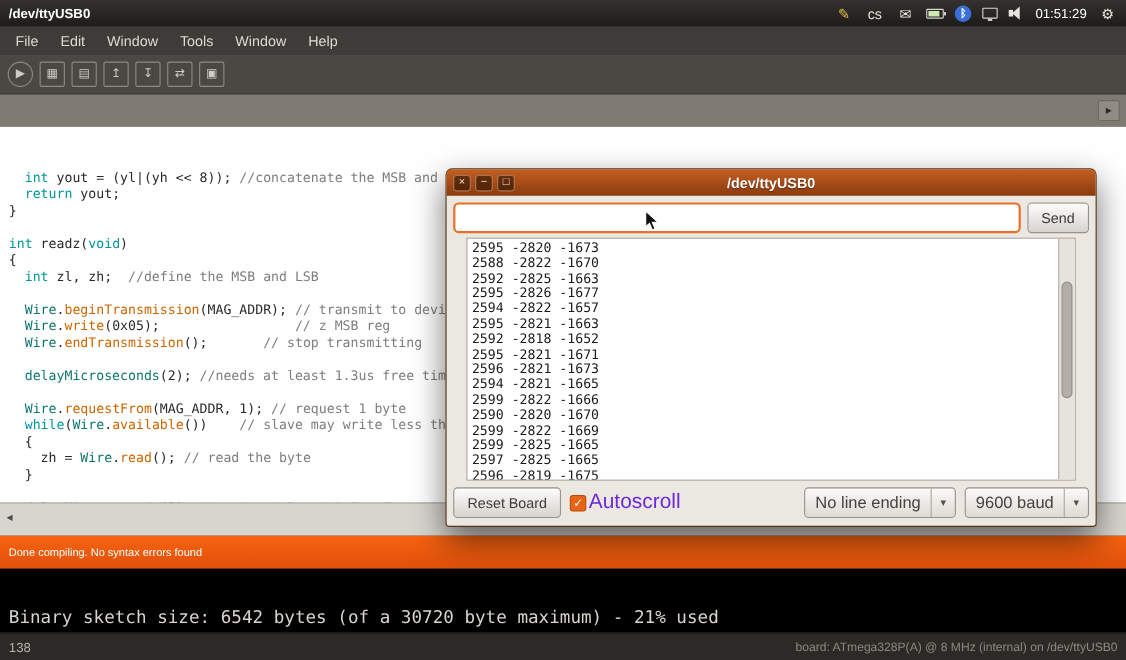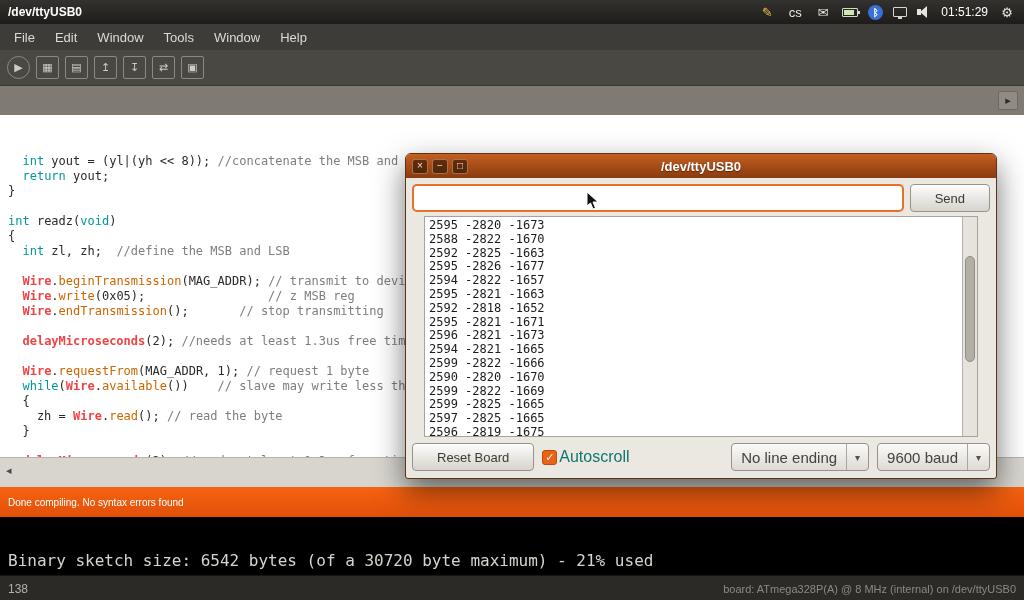--- a/index.html
+++ b/index.html
@@ -50,21 +50,21 @@
     display:flex;align-items:center;justify-content:center}
 
   
   .editor{position:absolute;left:0;top:115px;width:1024px;height:342px;background:#ffffff;
     font-family:"DejaVu Sans Mono",monospace;font-size:12px;line-height:15px;
     padding:9px 0 0 8px;white-space:pre;overflow:hidden;z-index:10}
   .code-line{height:15px}
   .tok-p{color:#2a2a2a}
   .tok-k{color:#00979c}
   .tok-f{color:#cc6600}
-  .tok-F{color:#ef4444;font-weight:bold}
+  .tok-F{color:#0f766e;font-weight:normal}
   .tok-c{color:#7e7e7e}
 
   .editor-strip{position:absolute;left:0;top:457px;width:1024px;height:30px;background:#d8d5cf;
     z-index:10;border-top:1px solid #b9b5ae}
   .hscroll-arrow{position:absolute;left:6px;top:6px;color:#4d4b47;font-size:11px}
 
   
   .status-bar{position:absolute;left:0;top:487px;width:1024px;height:30px;
     background:linear-gradient(#f66311,#e1500a);color:#ffffff;font-size:10px;
     display:flex;align-items:center;padding:0 8px;z-index:10}
@@ -86,34 +86,34 @@
     font-size:13px;text-shadow:0 1px 1px rgba(0,0,0,.45)}
   .win-btns{display:flex;gap:4px;margin-left:6px;z-index:2}
   .win-btn{width:16px;height:15px;border-radius:3px;background:rgba(30,12,2,.55);
     border:1px solid rgba(255,205,160,.45);color:#f3dcc8;font-size:10px;line-height:1;
     display:flex;align-items:center;justify-content:center}
   .sm-body{flex:1;display:flex;flex-direction:column;padding:4px}
   .sm-input-row{display:flex;gap:6px;margin:2px 2px 4px 2px}
   .sm-input{flex:1;height:28px;background:#fff;border:2px solid #e8702a;border-radius:5px;
     font-size:13px;padding:0 6px;outline:none}
   .btn{background:linear-gradient(#fdfdfd,#d7d3cd);border:1px solid #98928a;border-radius:4px;
-    color:#3c3a36;font-size:13px;height:28px;padding:0 24px}
+    color:#3c3a36;font-size:13px;height:28px;padding:0 12px}
   .sm-output{flex:1;background:#fff;border:1px solid #a8a29a;margin:0 14px;position:relative;
     overflow:hidden}
   .sm-output-text{position:absolute;left:0;top:0;right:15px;bottom:0;
     font-family:"DejaVu Sans Mono",monospace;font-size:12px;line-height:13.8px;
     color:#1a1a1a;padding:2px 4px;white-space:pre}
   .sm-vscroll{position:absolute;right:0;top:0;bottom:0;width:15px;background:#e6e3dd;
     border-left:1px solid #b5b0a8}
   .sm-vthumb{position:absolute;left:2px;width:10px;top:18%;height:48%;background:#b3aea6;
     border:1px solid #918c84;border-radius:5px}
   .sm-controls{display:flex;align-items:center;gap:8px;margin:5px 2px 2px 2px;height:30px}
   .checkbox{width:15px;height:15px;background:#e96316;border:1px solid #b84c0c;border-radius:3px;
     color:#fff;font-size:11px;display:flex;align-items:center;justify-content:center}
-  .check-label{font-size:16px;color:#0f766e;margin-left:-6px}
+  .check-label{font-size:19px;color:#6d28d9;margin-left:-6px}
   .spacer{flex:1}
   .combo{display:flex;height:28px;background:linear-gradient(#fbfaf8,#dedad4);
     border:1px solid #98928a;border-radius:4px;align-items:stretch}
   .combo-text{display:flex;align-items:center;padding:0 9px;font-size:15px;color:#44423e}
   .combo-arrow{width:22px;border-left:1px solid #aba59d;display:flex;align-items:center;
     justify-content:center;font-size:10px;color:#55524d}
   .combo-le .combo-text{min-width:108px}
   .combo-baud .combo-text{min-width:88px}
 
   .cursor{position:absolute;left:586px;top:191px;z-index:60;pointer-events:none}

